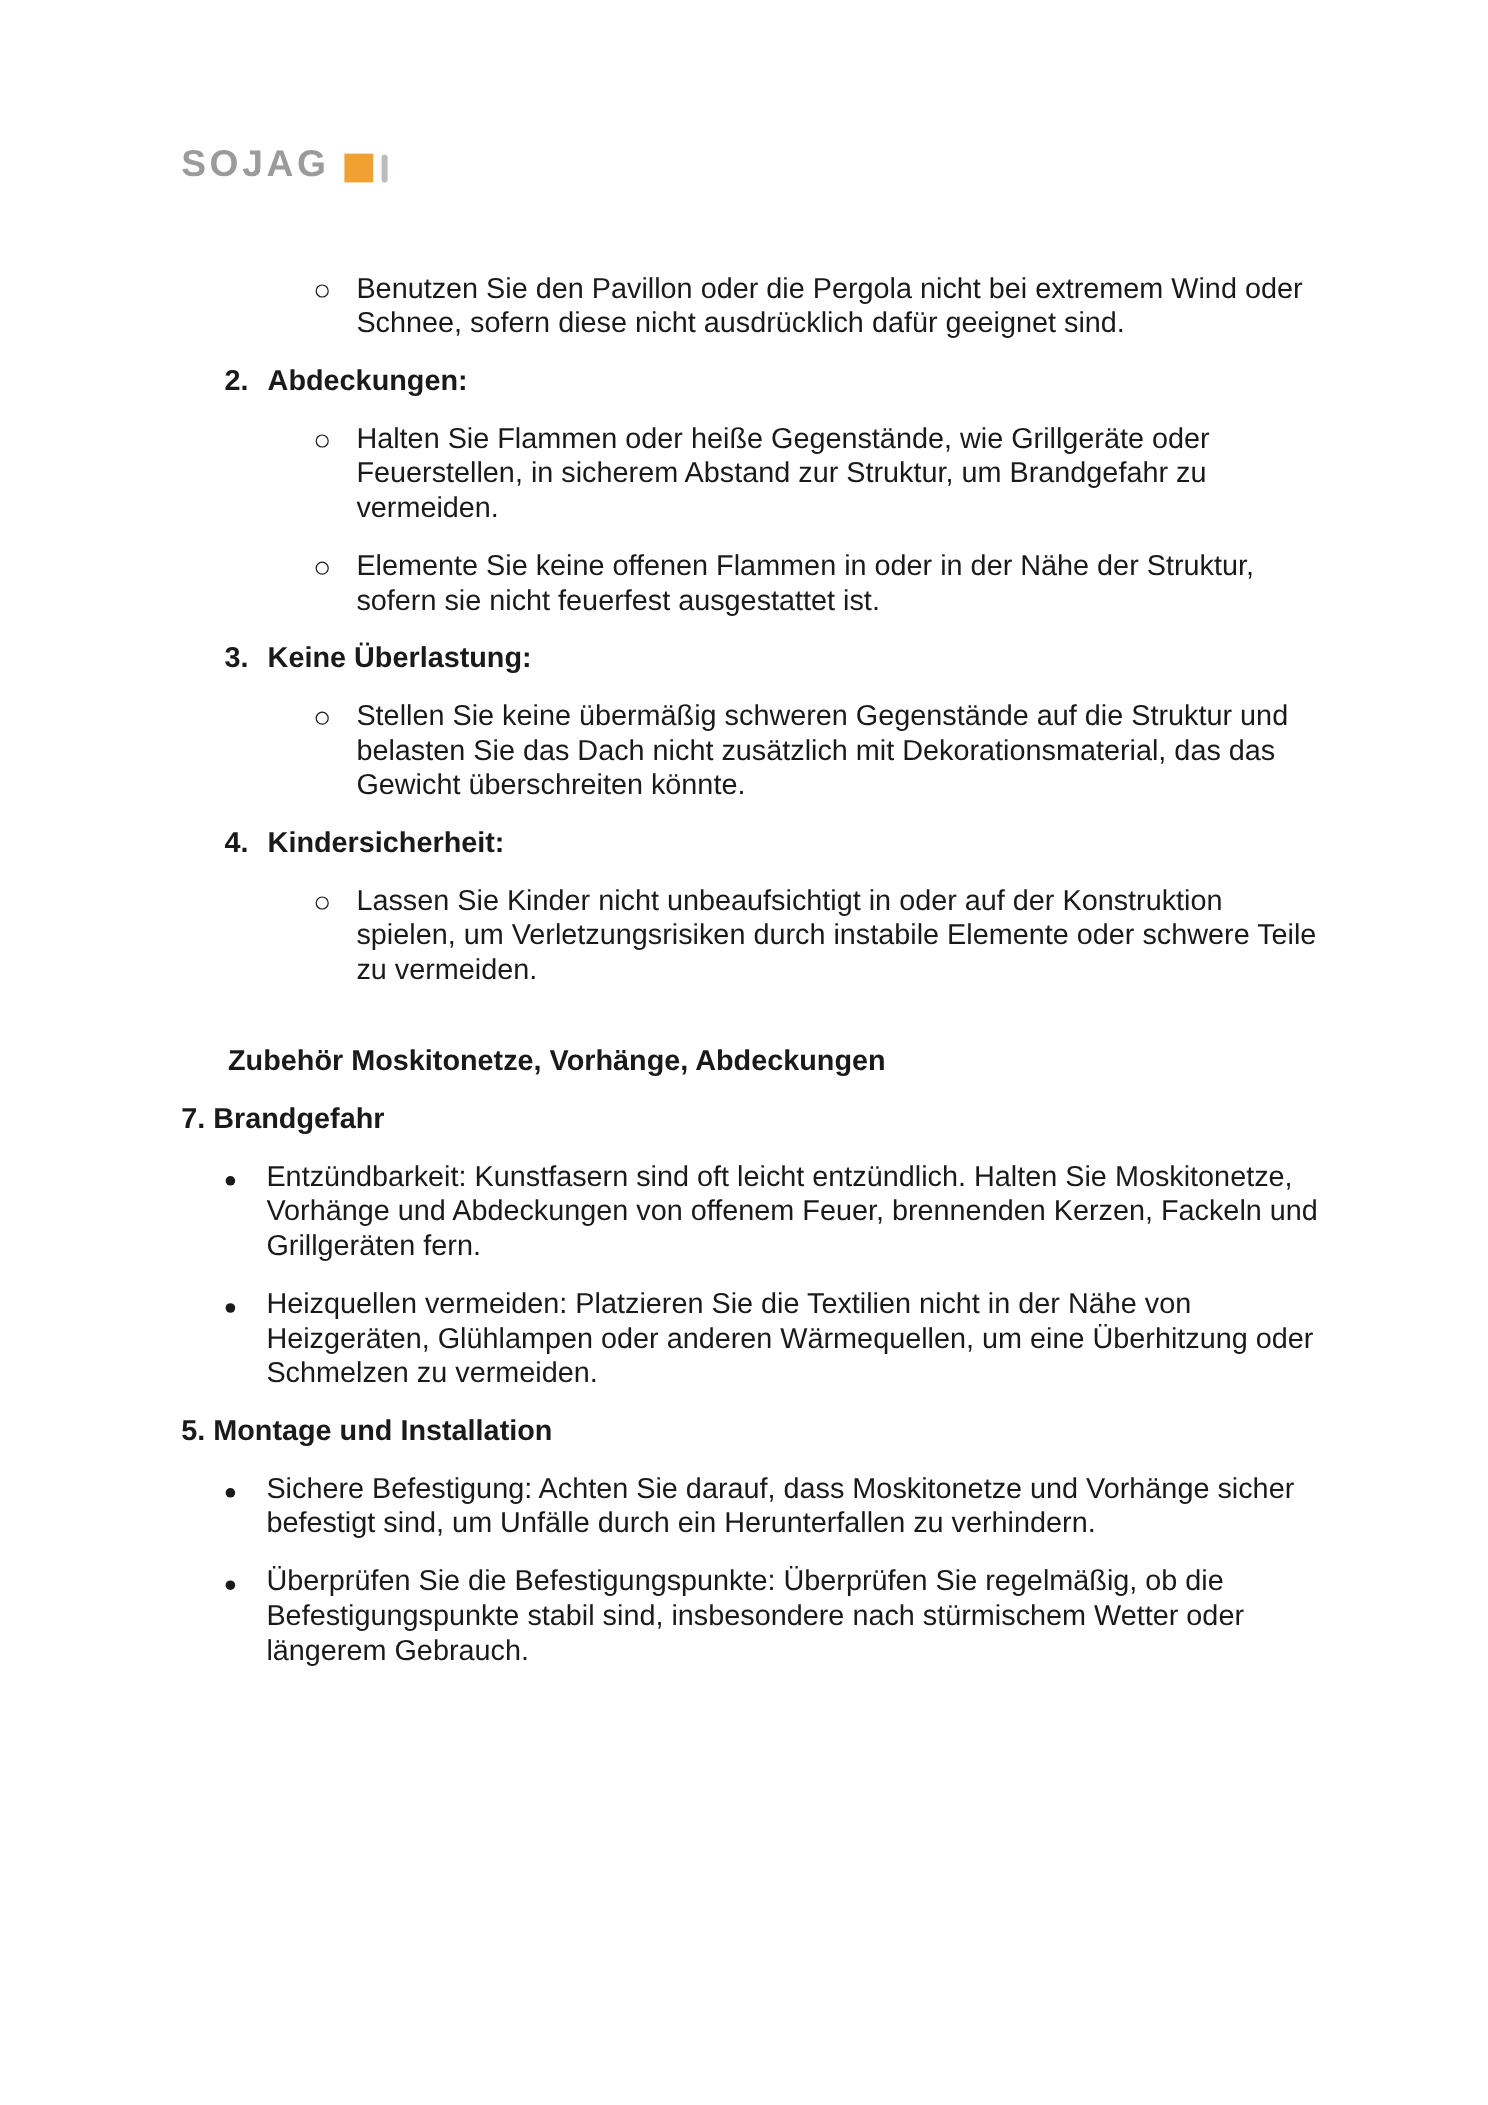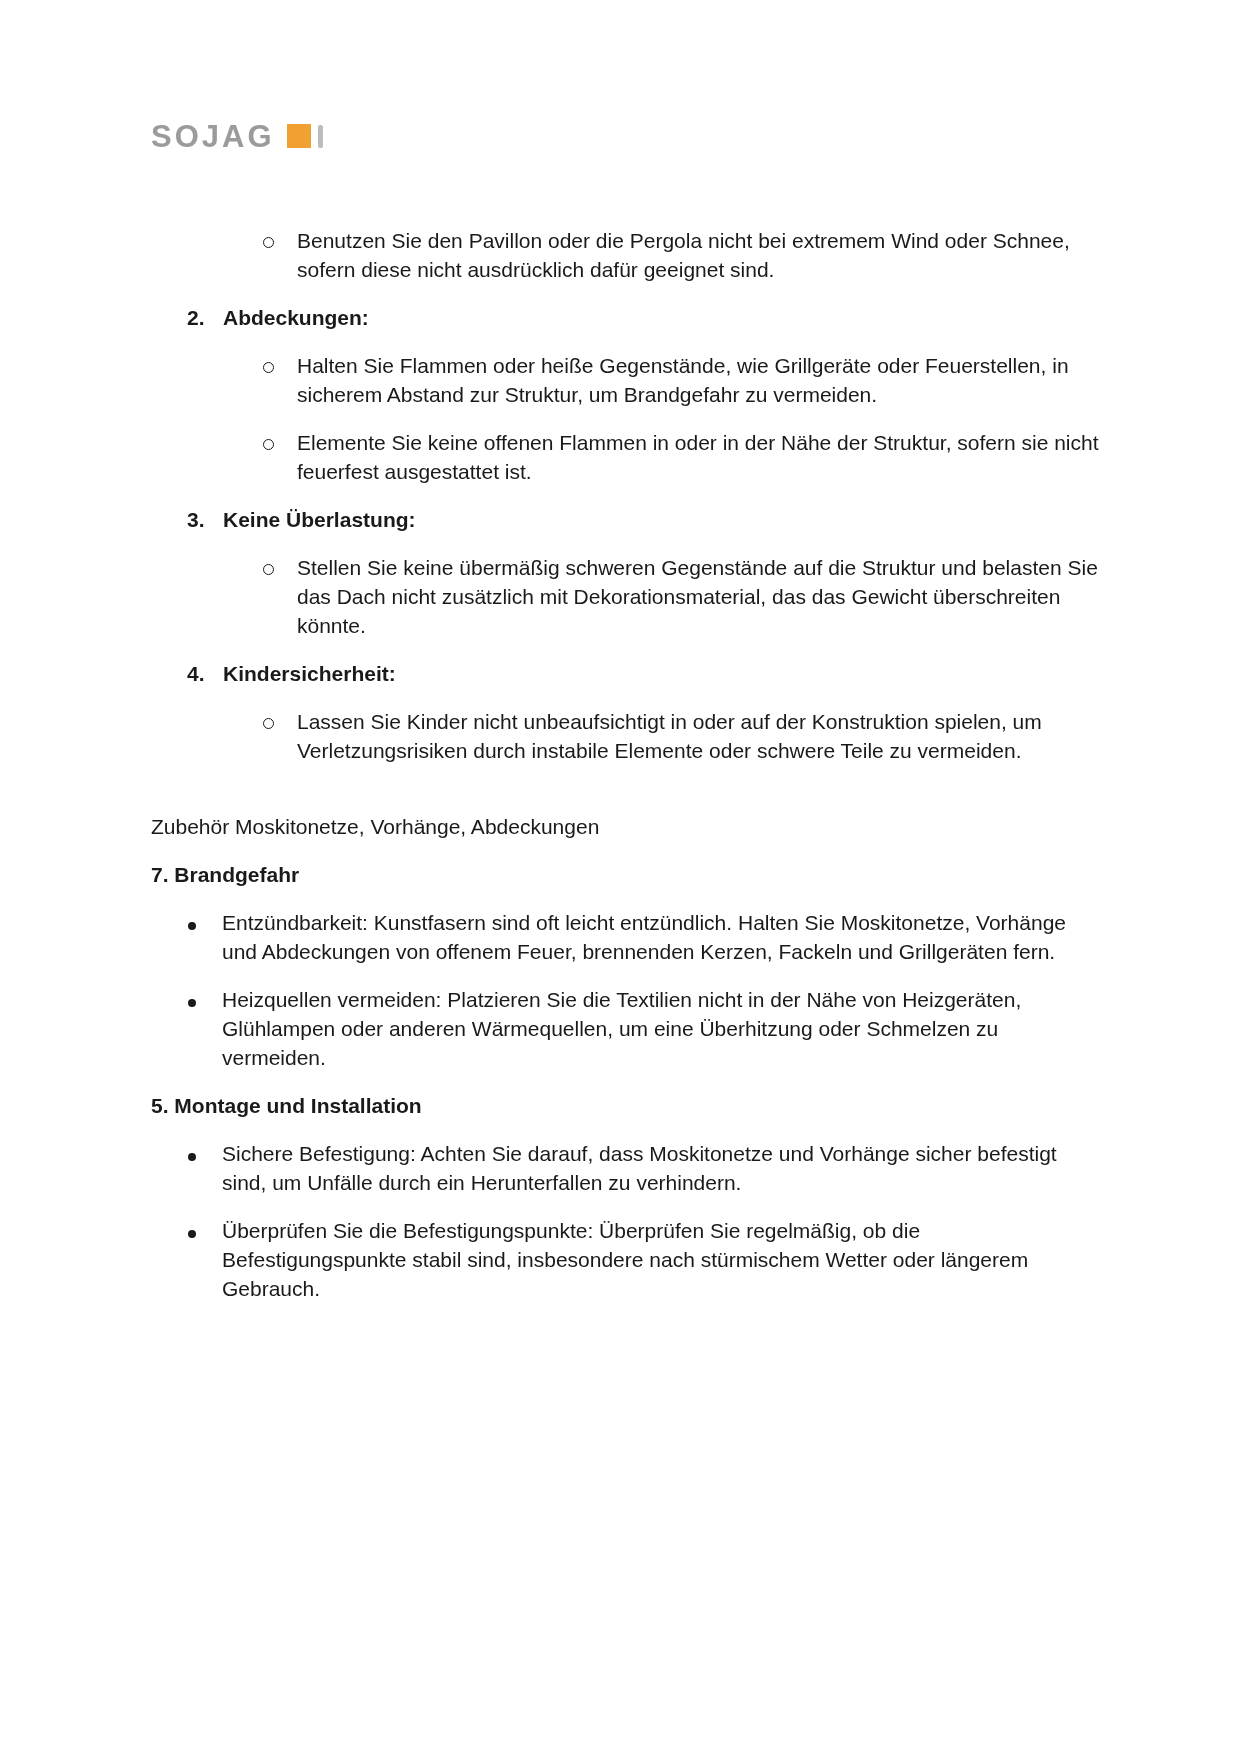--- a/index.html
+++ b/index.html
@@ -11,21 +11,21 @@
     overflow: hidden;
     font-family: "Liberation Sans", sans-serif;
     color: #1a1a1a;
   }
   
   .logo {
     position: absolute;
     top: 120px;
     left: 151px;
     display: flex;
-    align-items: center;
+    align-items: flex-end;
     height: 32px;
   }
   .logo-text {
     font-size: 31px;
     font-weight: 700;
     letter-spacing: 3px;
     color: #9b9b9b;
     line-height: 1;
   }
   .logo-square {
@@ -40,21 +40,21 @@
     background: #b9bdbd;
     border-radius: 2px;
     margin-left: 7px;
   }
   
   .doc-content {
     position: absolute;
     top: 226px;
     left: 151px;
     width: 950px;
-    font-size: 21px;
+    font-size: 24px;
     line-height: 29px;
   }
   .block { margin: 0 0 19px 0; }
 
   
   .num-item { display: flex; margin-left: 36px; }
   .num-item .num  { width: 36px; flex: 0 0 36px; font-weight: 700; }
   .num-item .label { font-weight: 700; }
 
   
@@ -75,21 +75,21 @@
   .disc-item .text { max-width: 890px; }
   .disc-marker {
     display: inline-block;
     width: 8px; height: 8px;
     background: #1a1a1a;
     border-radius: 50%;
     margin-top: 10px;
   }
 
   
-  .section-heading { font-weight: 400; margin-top: 47px; }
+  .section-heading { font-weight: 700; margin-top: 47px; margin-left: 39px; }
   .sub-heading { font-weight: 700; }
 </style>
 </head>
 <body>
 
 <div class="page">
 
   <div class="logo">
     <span class="logo-text">SOJAG</span>
     <span class="logo-square"></span>

